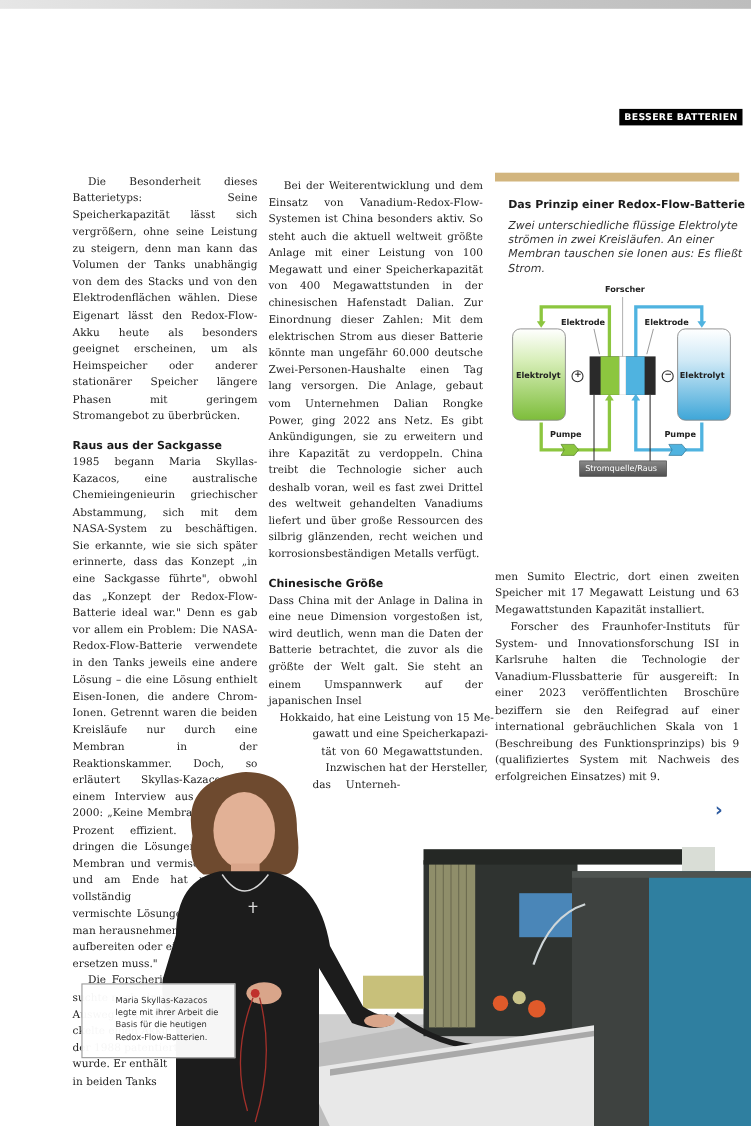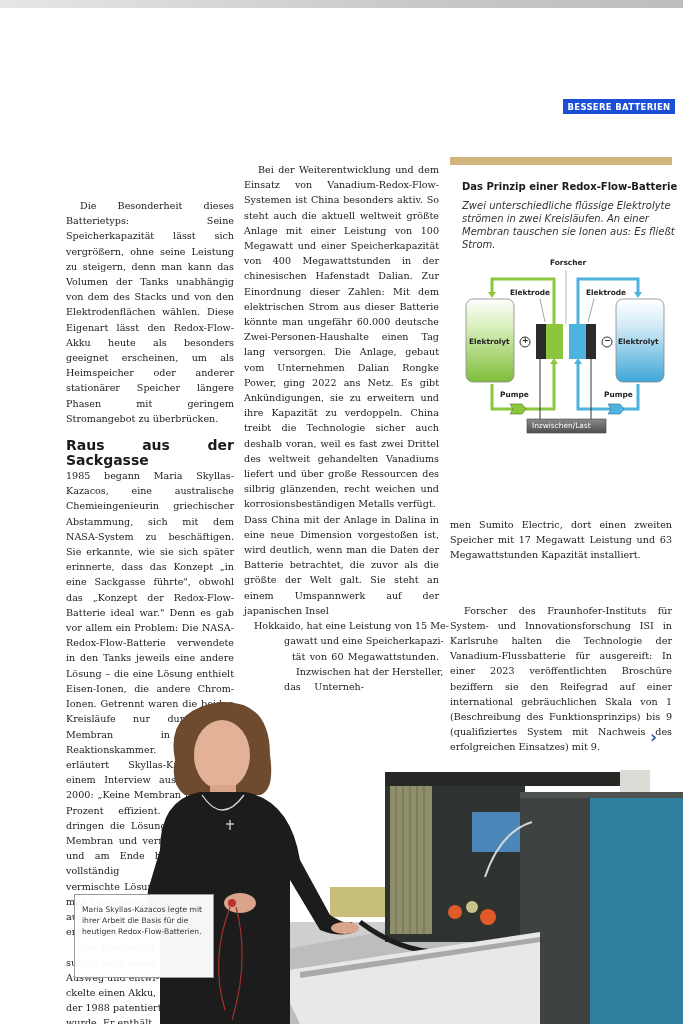--- a/index.html
+++ b/index.html
@@ -4,32 +4,32 @@
   <style>
     * { box-sizing: border-box; margin: 0; padding: 0; }
     html, body { width: 683px; height: 1024px; overflow: hidden; background: #ffffff; }
     body { position: relative; font-family: "DejaVu Serif", serif; color: #222; }
     .scan-edge {
       position: absolute; left: 0; top: 0; width: 683px; height: 8px;
       background: linear-gradient(to right, #e6e6e6, #c9c9c9 60%, #bdbdbd);
     }
     .section-badge {
       position: absolute; left: 563px; top: 99px; width: 112px; height: 15px;
-      background: #1d4ed8; color: #fff; font-family: "DejaVu Sans", sans-serif;
+      background: #000000; color: #fff; font-family: "DejaVu Sans", sans-serif;
       font-size: 8.5px; font-weight: bold; letter-spacing: 0.3px;
       display: flex; align-items: center; justify-content: center;
     }
     .col {
       position: absolute; font-size: 9.6px; line-height: 15.2px; text-align: justify;
       hyphens: manual;
     }
     .col p { margin: 0; }
-    .col p.indent { text-indent: 14px; margin-top: 40px; }
+    .col p.indent { text-indent: 14px; }
     .col h3 {
-      font-family: "DejaVu Sans", sans-serif; font-weight: bold; font-size: 14px;
+      font-family: "DejaVu Sans", sans-serif; font-weight: bold; font-size: 10px;
       line-height: 15px; margin-top: 12px; color: #1a1a1a;
     }
     .col1 { left: 66px; top: 158px; width: 168px; }
     .col2 { left: 244px; top: 158px; width: 195px; }
     .col3 { left: 450px; top: 517px; width: 222px; }
 
     .wrap-line { display: block; text-align: justify; text-align-last: justify; white-space: nowrap; }
     .wrap-last { text-align-last: left; }
 
     .infobox-bar { position: absolute; left: 450px; top: 157px; width: 222px; height: 8px; background: #d2b57e; }
@@ -47,24 +47,24 @@
 
     .next-arrow {
       position: absolute; left: 650px; top: 729px; width: 16px; height: 16px;
       color: #2c5aa0; font-family: "DejaVu Sans", sans-serif; font-size: 17px; font-weight: bold; line-height: 16px;
     }
 
     .photo-person { position: absolute; left: 140px; top: 700px; width: 235px; height: 324px; }
     .photo-device { position: absolute; left: 240px; top: 762px; width: 443px; height: 262px; }
 
     .caption-box {
-      position: absolute; left: 74px; top: 894px; width: 140px; height: 84px;
+      position: absolute; left: 74px; top: 894px; width: 140px; height: 68px;
       background: rgba(255,255,255,0.96); border: 1px solid #9a9a9a;
       font-family: "DejaVu Sans", sans-serif; font-size: 7.6px; line-height: 11px; color: #333;
-      padding: 9px 8px 6px 7px;
+      padding: 9px 8px 6px 30px;
     }
   </style>
 </head>
 <body>
 
 <div class="scan-edge"></div>
 
 <div class="section-badge">BESSERE BATTERIEN</div>
 
 <div class="col col1">
@@ -82,20 +82,21 @@
     <span class="wrap-line" style="width:82px;">ckelte einen Akku,</span>
     <span class="wrap-line wrap-last" style="width:82px;">der 1988 patentiert</span>
     <span class="wrap-line wrap-last" style="width:82px;">wurde. Er enthält</span>
     <span class="wrap-line wrap-last" style="width:82px;">in beiden Tanks</span>
 
   </div>
 </div>
 
 <div class="col col2">
   <p class="indent" style="margin-top:4px;">Bei der Weiterentwicklung und dem Einsatz von Vanadium-Redox-Flow-Systemen ist China besonders aktiv. So steht auch die aktuell weltweit größte Anlage mit einer Leistung von 100 Megawatt und einer Speicherkapazität von 400 Megawattstunden in der chinesischen Hafenstadt Dalian. Zur Einordnung dieser Zahlen: Mit dem elektrischen Strom aus dieser Batterie könnte man ungefähr 60.000 deutsche Zwei-Personen-Haushalte einen Tag lang versorgen. Die Anlage, gebaut vom Unternehmen Dalian Rongke Power, ging 2022 ans Netz. Es gibt Ankündigungen, sie zu erweitern und ihre Kapazität zu verdoppeln. China treibt die Technologie sicher auch deshalb voran, weil es fast zwei Drittel des weltweit gehandelten Vanadiums liefert und über große Ressourcen des silbrig glänzenden, recht weichen und korrosionsbeständigen Metalls verfügt.</p>
+  <h3>Chinesische Größe</h3>
   <p>Dass China mit der Anlage in Dalina in eine neue Dimension vorgestoßen ist, wird deutlich, wenn man die Daten der Batterie betrachtet, die zuvor als die größte der Welt galt. Sie steht an einem Umspannwerk auf der japanischen Insel</p>
   <div>
     <span class="wrap-line" style="width:185px; margin-left:10px;">Hokkaido, hat eine Leistung von 15 Me-</span>
     <span class="wrap-line" style="width:155px; margin-left:40px;">gawatt und eine Speicherkapazi-</span>
     <span class="wrap-line" style="width:147px; margin-left:48px;">tät von 60 Megawattstunden.</span>
     <span class="wrap-line" style="width:143px; margin-left:52px;">Inzwischen hat der Hersteller,</span>
     <span class="wrap-line" style="width:80px; margin-left:40px;">das Unterneh-</span>
   </div>
 </div>
 
@@ -157,21 +158,21 @@
   </svg>
   <span class="lbl" style="left:100px; top:6px;">Forscher</span>
   <span class="lbl" style="left:60px; top:36px;">Elektrode</span>
   <span class="lbl" style="left:136px; top:36px;">Elektrode</span>
   <span class="lbl" style="left:19px; top:85px;">Elektrolyt</span>
   <span class="lbl" style="left:168px; top:85px;">Elektrolyt</span>
   <span class="lbl" style="left:72px; top:84px; font-size:8px;">+</span>
   <span class="lbl" style="left:154px; top:84px; font-size:8px;">−</span>
   <span class="lbl" style="left:50px; top:138px;">Pumpe</span>
   <span class="lbl" style="left:154px; top:138px;">Pumpe</span>
-  <span class="lbl" style="left:82px; top:169px; color:#fff; font-weight:normal;">Inzwischen/Last</span>
+  <span class="lbl" style="left:82px; top:169px; color:#fff; font-weight:normal;">Stromquelle/Raus</span>
 </div>
 
 <div class="col col3">
   <p>men Sumito Electric, dort einen zweiten Speicher mit 17 Megawatt Leistung und 63 Megawattstunden Kapazität installiert.</p>
   <p class="indent">Forscher des Fraunhofer-Instituts für System- und Innovationsforschung ISI in Karlsruhe halten die Technologie der Vanadium-Flussbatterie für ausgereift: In einer 2023 veröffentlichten Broschüre beziffern sie den Reifegrad auf einer international gebräuchlichen Skala von 1 (Beschreibung des Funktionsprinzips) bis 9 (qualifiziertes System mit Nachweis des erfolgreichen Einsatzes) mit 9.</p>
 </div>
 <div class="next-arrow">›</div>
 
 <div class="photo-device">
   <svg width="443" height="262" viewBox="0 0 443 262">

